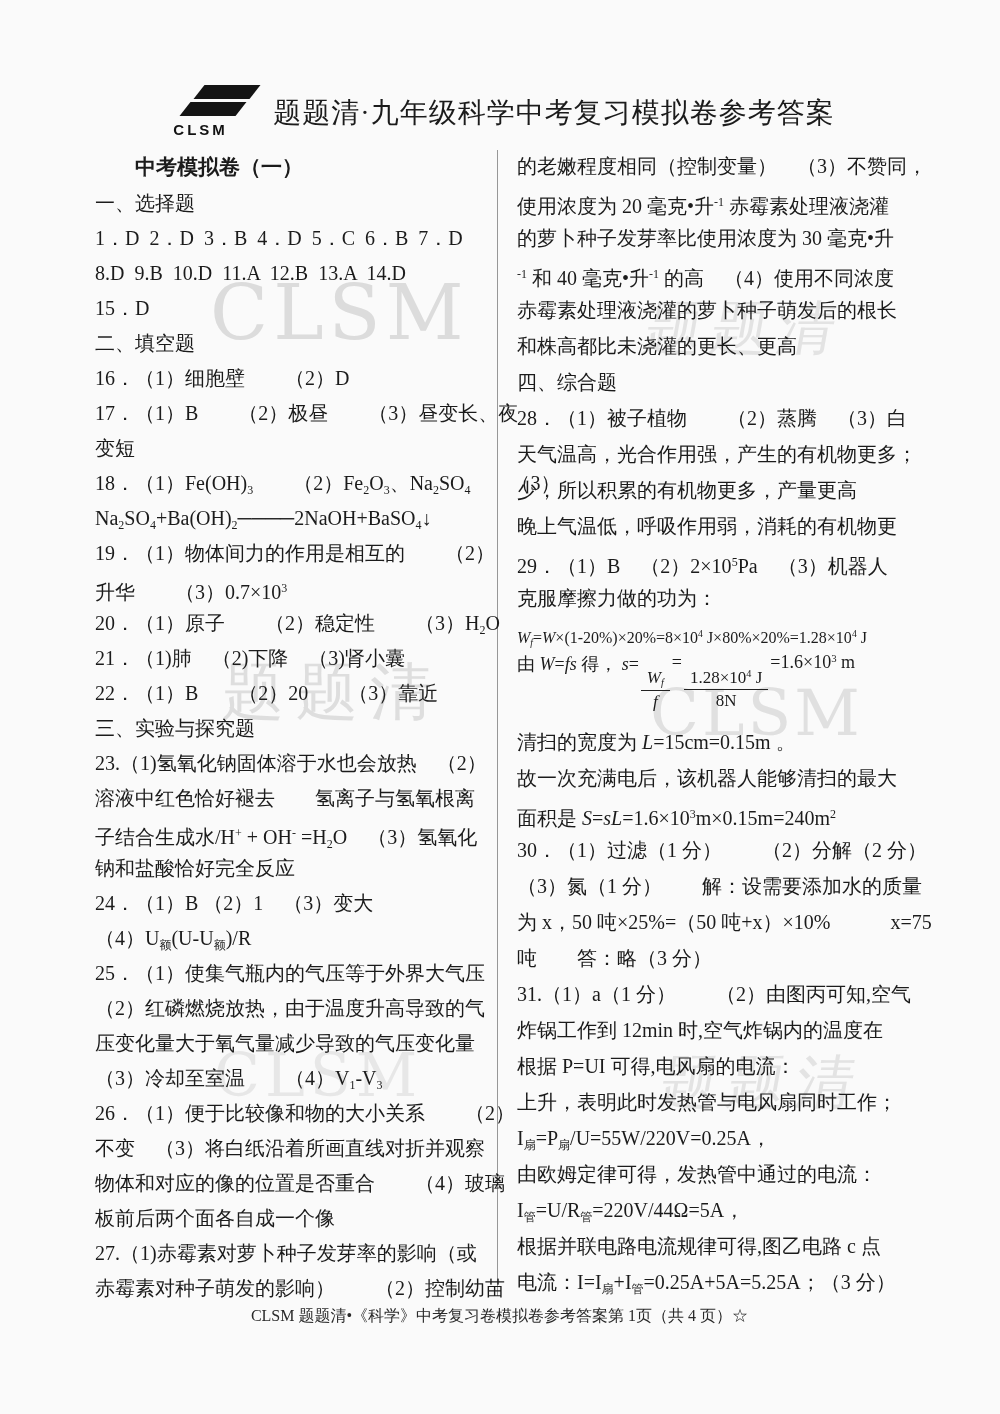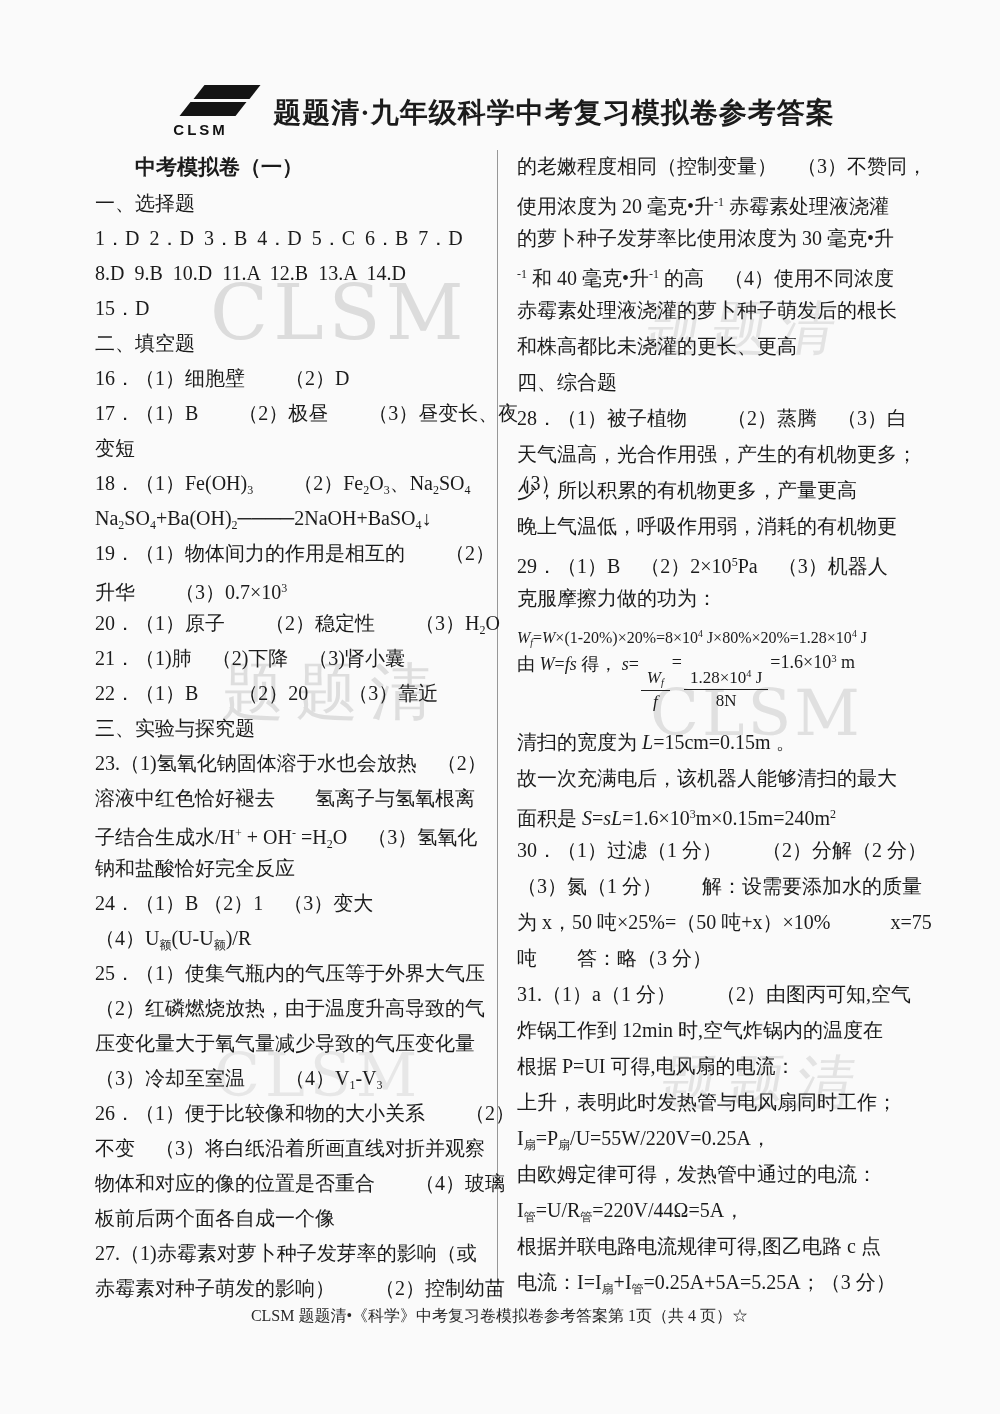--- a/index.html
+++ b/index.html
@@ -21,21 +21,21 @@
   
   .header { position:absolute; top:82px; left:0; width:1000px;
             display:flex; justify-content:center; align-items:flex-end; gap:8px; }
   .logo { display:flex; flex-direction:column; width:100px; flex:none; }
   .logo-books { position:relative; width:100px; height:38px; }
   .book { position:absolute; background:#141414; width:56px; height:14px; transform:skewX(-38deg); }
   .book-top { left:34px; top:3px; }
   .book-bottom { left:20px; top:20px; }
   .logo-label { font-family:"Liberation Sans","DejaVu Sans",sans-serif; font-weight:bold;
                 font-size:15px; letter-spacing:3px; color:#111; margin:1px 0 0 8px; }
-  .title { font-size:28px; font-weight:bold; letter-spacing:1px; padding-bottom:6px; white-space:nowrap; }
+  .title { font-size:28px; font-weight:normal; letter-spacing:1px; padding-bottom:6px; white-space:nowrap; }
 
   
   .divider { position:absolute; left:497px; top:150px; width:1px; height:1146px; background:#979797; }
   .col { position:absolute; top:148px; }
   .col-left  { left:95px;  width:402px; }
   .col-right { left:517px; width:398px; }
   .line { font-size:20px; height:35px; line-height:35px; white-space:pre; }
   .col-right .line { height:36px; line-height:36px; }
   .heading { font-family:"Liberation Sans","DejaVu Sans",sans-serif; font-weight:bold;
              font-size:21px; height:38px; line-height:38px; white-space:pre;margin-left:40px; }

